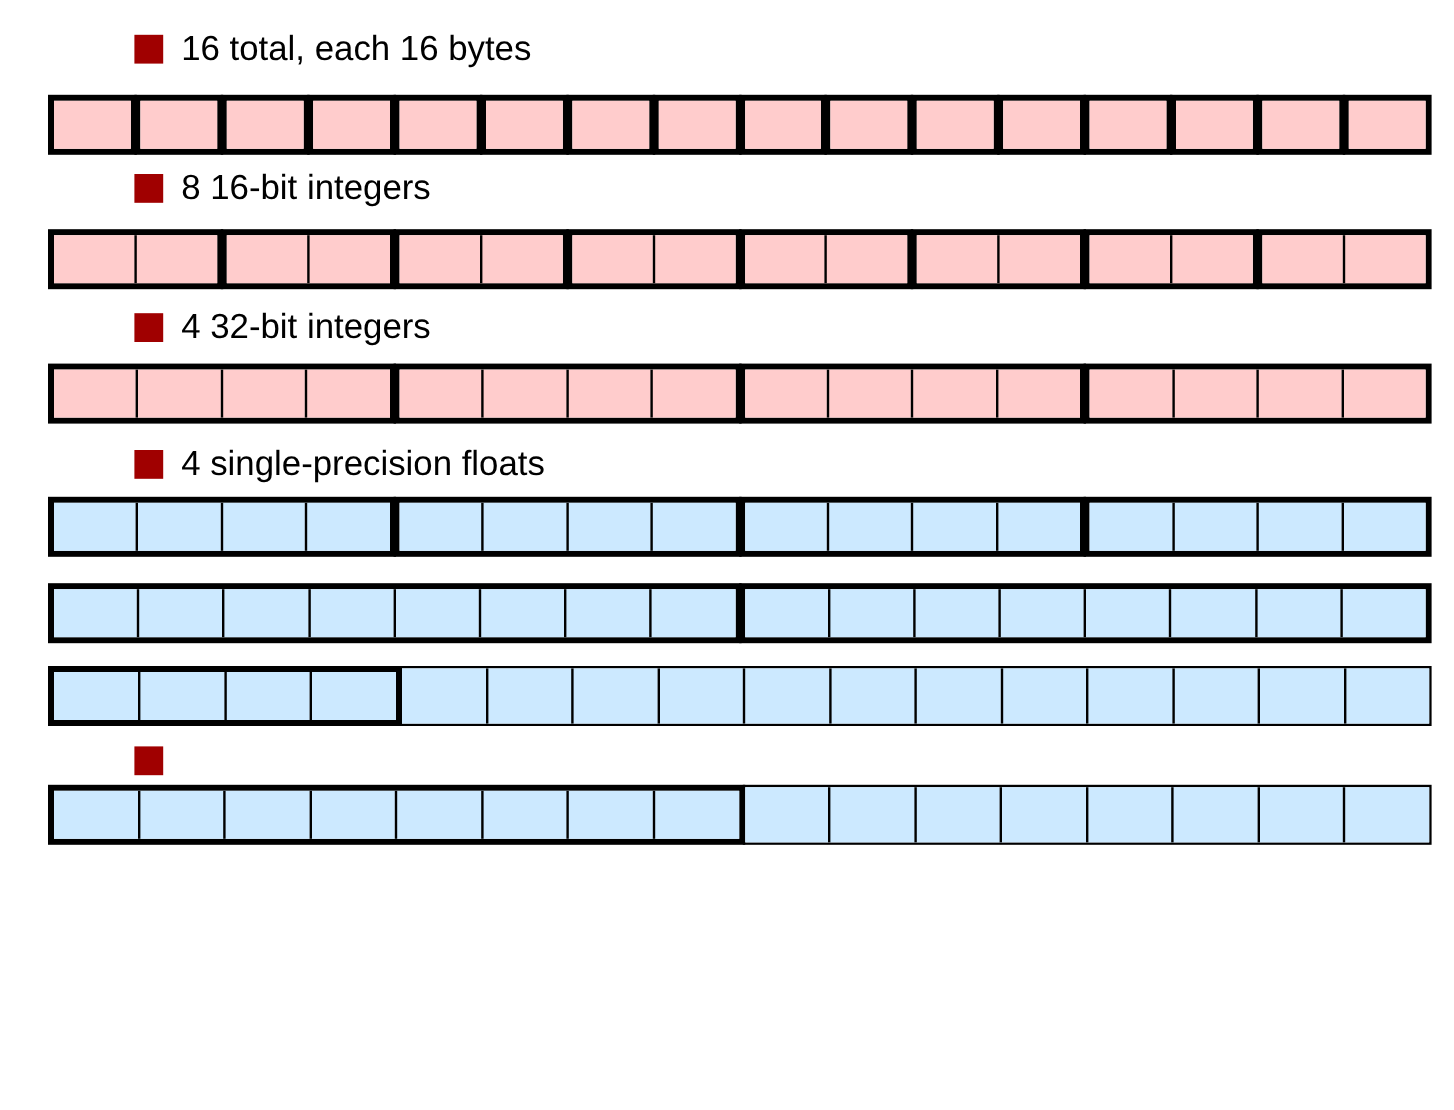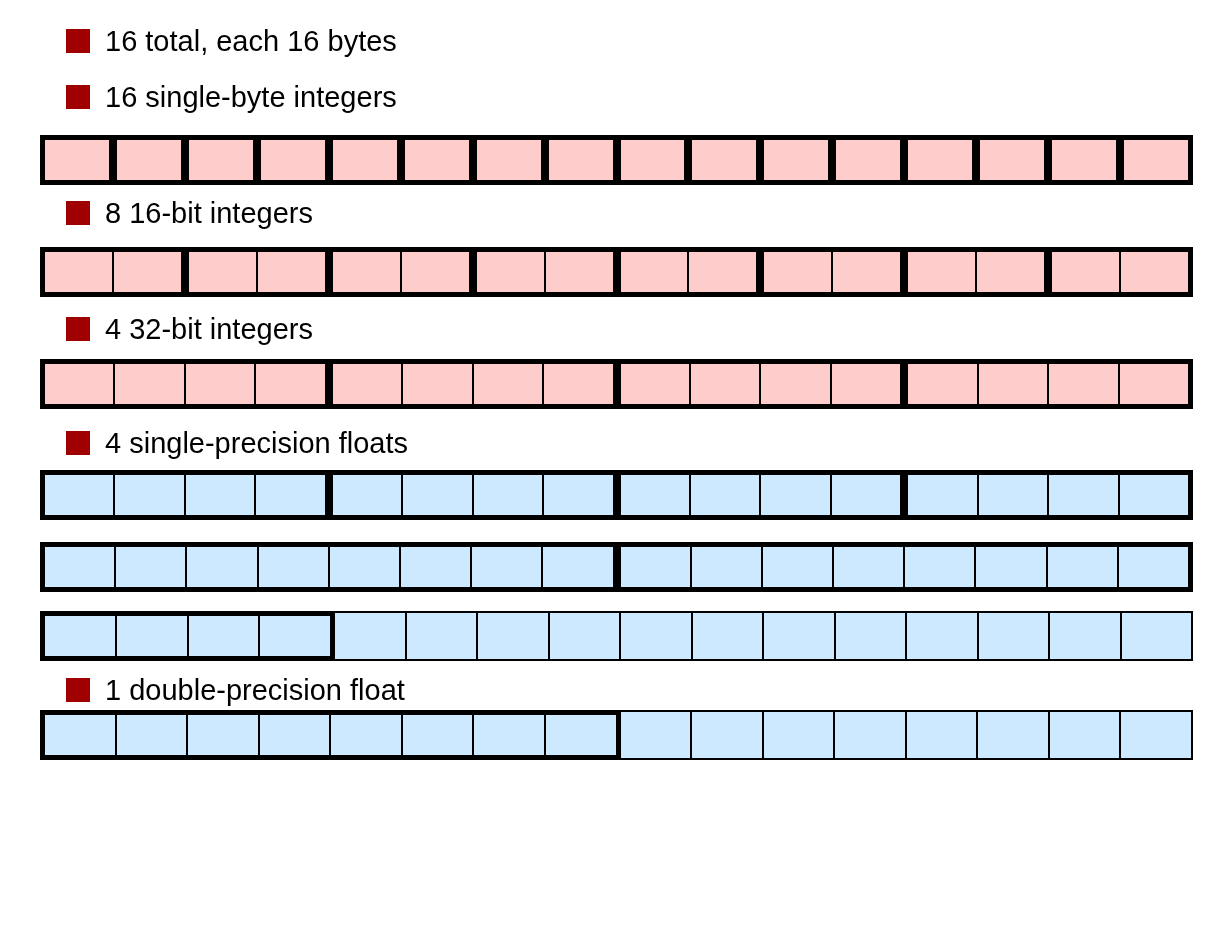--- a/index.html
+++ b/index.html
@@ -1,44 +1,40 @@
 <!DOCTYPE html>
 <html><head>
 <meta charset="utf-8">
 <style>
   html,body{margin:0;padding:0;background:#ffffff;}
   body{width:1212px;height:925px;overflow:hidden;
        font-family:"Liberation Sans","DejaVu Sans",sans-serif;color:#000;}
   .slide{position:relative;width:1212px;height:925px;padding-top:4px;box-sizing:border-box;}
   .title{font-size:40px;font-weight:bold;line-height:48px;margin:0 0 0 8px;letter-spacing:-0.5px;}
-  .bullet-row{display:flex;align-items:center;height:34px;padding-left:66px;}
+  .bullet-row{display:flex;align-items:center;height:34px;padding-left:112px;}
   .bullet-square{width:24px;height:24px;flex:0 0 24px;margin-right:15px;background:var(--bullet-color,#a00000);}
   .bullet-text{font-size:29px;line-height:34px;white-space:nowrap;}
   .bar{display:flex;width:1153px;height:50px;margin-left:40px;box-sizing:border-box;}
   .bar-group{display:flex;box-sizing:border-box;min-width:0;}
   .bar-group.thick{border:5px solid var(--border-color,#000);}
   .bar-group.thin{border:2px solid var(--border-color,#000);}
   .bar-group + .bar-group{margin-left:-2px;}
   .bar-cell{flex:1 1 0;box-sizing:border-box;min-width:0;}
   .bar-cell.divided{border-left:2px solid var(--border-color,#000);}
 </style>
 </head>
 <body style="--bullet-color: #a00000; --border-color: #000000;">
 
 <div class="slide">
 
   <div class="bullet-row" style="margin-top:20px">
     <span class="bullet-square"></span>
     <span class="bullet-text">16 total, each 16 bytes</span>
   </div>
 
-  <div class="bullet-row" style="margin-top:22px">
-    <span class="bullet-square"></span>
-    <span class="bullet-text">16 single-byte integers</span>
-  </div>
 
   <div class="bar" style="margin-top:21px">
       <div class="bar-group thick" style="flex-grow: 1; flex-basis: 0px;">
         <div class="bar-cell" style="background: rgb(255, 204, 204);"></div>
       </div>
       <div class="bar-group thick" style="flex-grow: 1; flex-basis: 0px;">
         <div class="bar-cell" style="background: rgb(255, 204, 204);"></div>
       </div>
       <div class="bar-group thick" style="flex-grow: 1; flex-basis: 0px;">
         <div class="bar-cell" style="background: rgb(255, 204, 204);"></div>
@@ -231,21 +227,20 @@
         <div class="bar-cell divided" style="background: rgb(204, 233, 255);"></div>
         <div class="bar-cell divided" style="background: rgb(204, 233, 255);"></div>
         <div class="bar-cell divided" style="background: rgb(204, 233, 255);"></div>
         <div class="bar-cell divided" style="background: rgb(204, 233, 255);"></div>
         <div class="bar-cell divided" style="background: rgb(204, 233, 255);"></div>
       </div>
     </div>
 
   <div class="bullet-row" style="margin-top:12px">
     <span class="bullet-square"></span>
-    <span class="bullet-text">1 double-precision float</span>
   </div>
 
   <div class="bar" style="margin-top:3px">
       <div class="bar-group thick" style="flex-grow: 8; flex-basis: 0px;">
         <div class="bar-cell" style="background: rgb(204, 233, 255);"></div>
         <div class="bar-cell divided" style="background: rgb(204, 233, 255);"></div>
         <div class="bar-cell divided" style="background: rgb(204, 233, 255);"></div>
         <div class="bar-cell divided" style="background: rgb(204, 233, 255);"></div>
         <div class="bar-cell divided" style="background: rgb(204, 233, 255);"></div>
         <div class="bar-cell divided" style="background: rgb(204, 233, 255);"></div>

